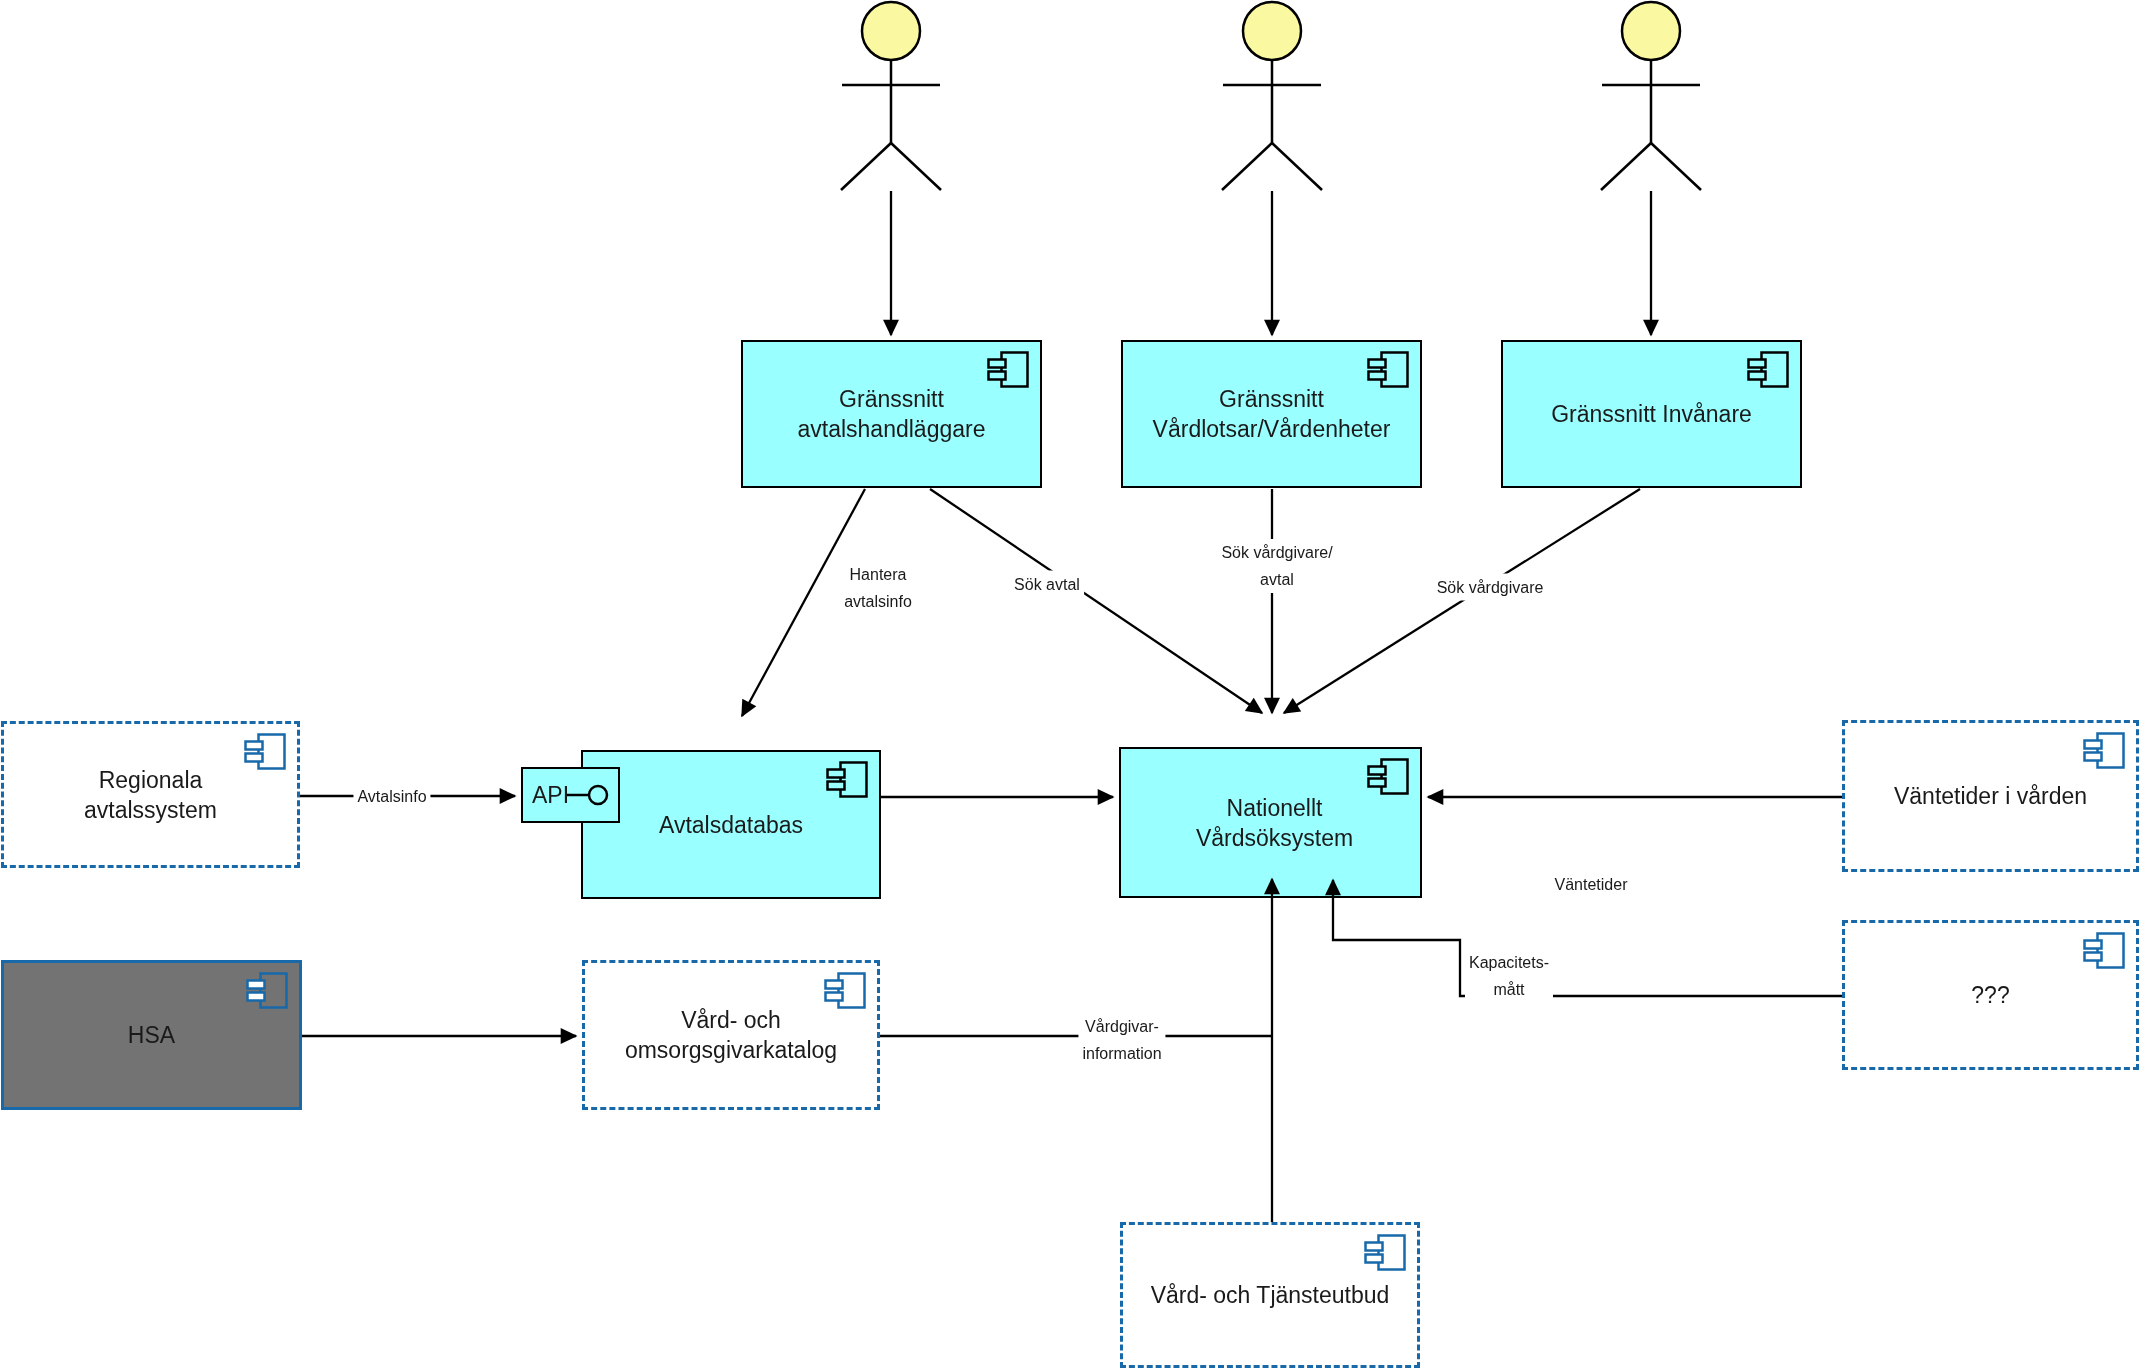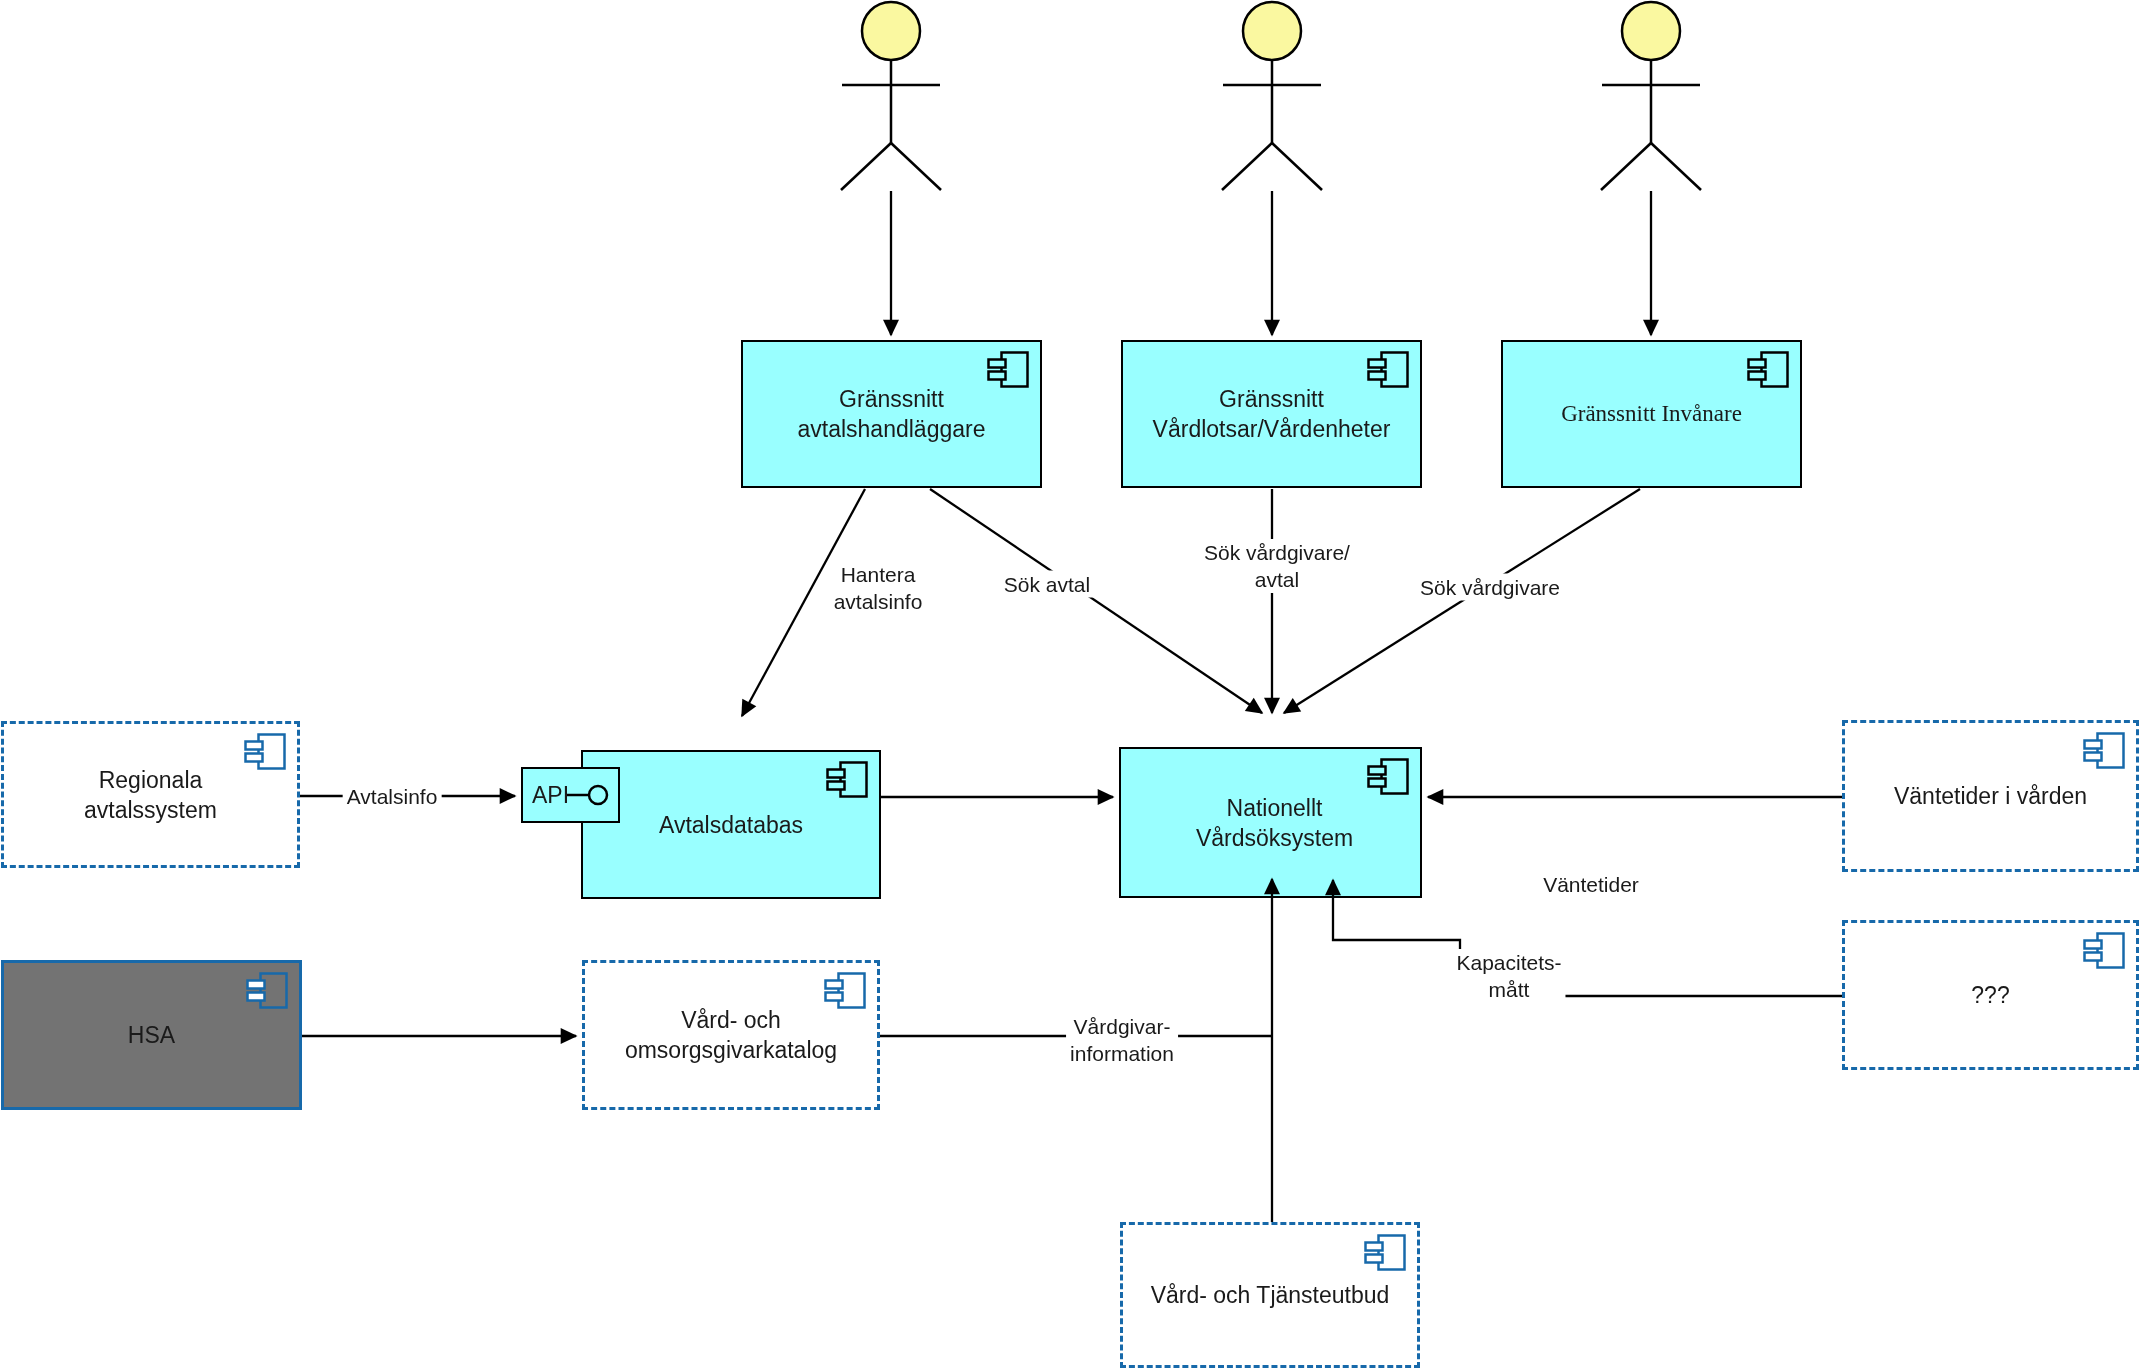--- a/index.html
+++ b/index.html
@@ -30,21 +30,21 @@
   .api-node{z-index:2;display:flex;align-items:center;justify-content:center;}
   .api-inner{display:flex;align-items:center;}
   .overlay{
     position:absolute;left:0;top:0;z-index:3;
     pointer-events:none;
   }
   .elabel{
     position:absolute;z-index:4;
     transform:translate(-50%,-50%);
     white-space:pre-line;text-align:center;
-    font-size:21px;line-height:27px;
+    font-size:16px;line-height:27px;
     background:#ffffff;padding:0 4px;
   }
 </style>
 </head>
 <body>
 
 <div id="canvas">
 
   <div class="node cyan" style="left:741px;top:340px;width:301px;height:148px;">
     <span class="cicon">
@@ -63,21 +63,21 @@
       <svg width="42" height="37">
           <rect x="14.5" y="1.5" width="26" height="34" fill="none" stroke="#000" stroke-width="2.5"></rect>
           <rect x="1.5" y="8.5" width="17" height="8" fill="#99ffff" stroke="#000" stroke-width="2.5"></rect>
           <rect x="1.5" y="20.5" width="17" height="8" fill="#99ffff" stroke="#000" stroke-width="2.5"></rect>
         </svg>
     </span>
     <span class="nlabel">Gränssnitt
 Vårdlotsar/Vårdenheter</span>
   </div>
 
-  <div class="node cyan" style="left:1501px;top:340px;width:301px;height:148px;font-family:Liberation Serif, serif;">
+  <div class="node cyan" style="left:1501px;top:340px;width:301px;height:148px;">
     <span class="cicon">
       <svg width="42" height="37">
           <rect x="14.5" y="1.5" width="26" height="34" fill="none" stroke="#000" stroke-width="2.5"></rect>
           <rect x="1.5" y="8.5" width="17" height="8" fill="#99ffff" stroke="#000" stroke-width="2.5"></rect>
           <rect x="1.5" y="20.5" width="17" height="8" fill="#99ffff" stroke="#000" stroke-width="2.5"></rect>
         </svg>
     </span>
     <span class="nlabel">Gränssnitt Invånare</span>
   </div>
 

